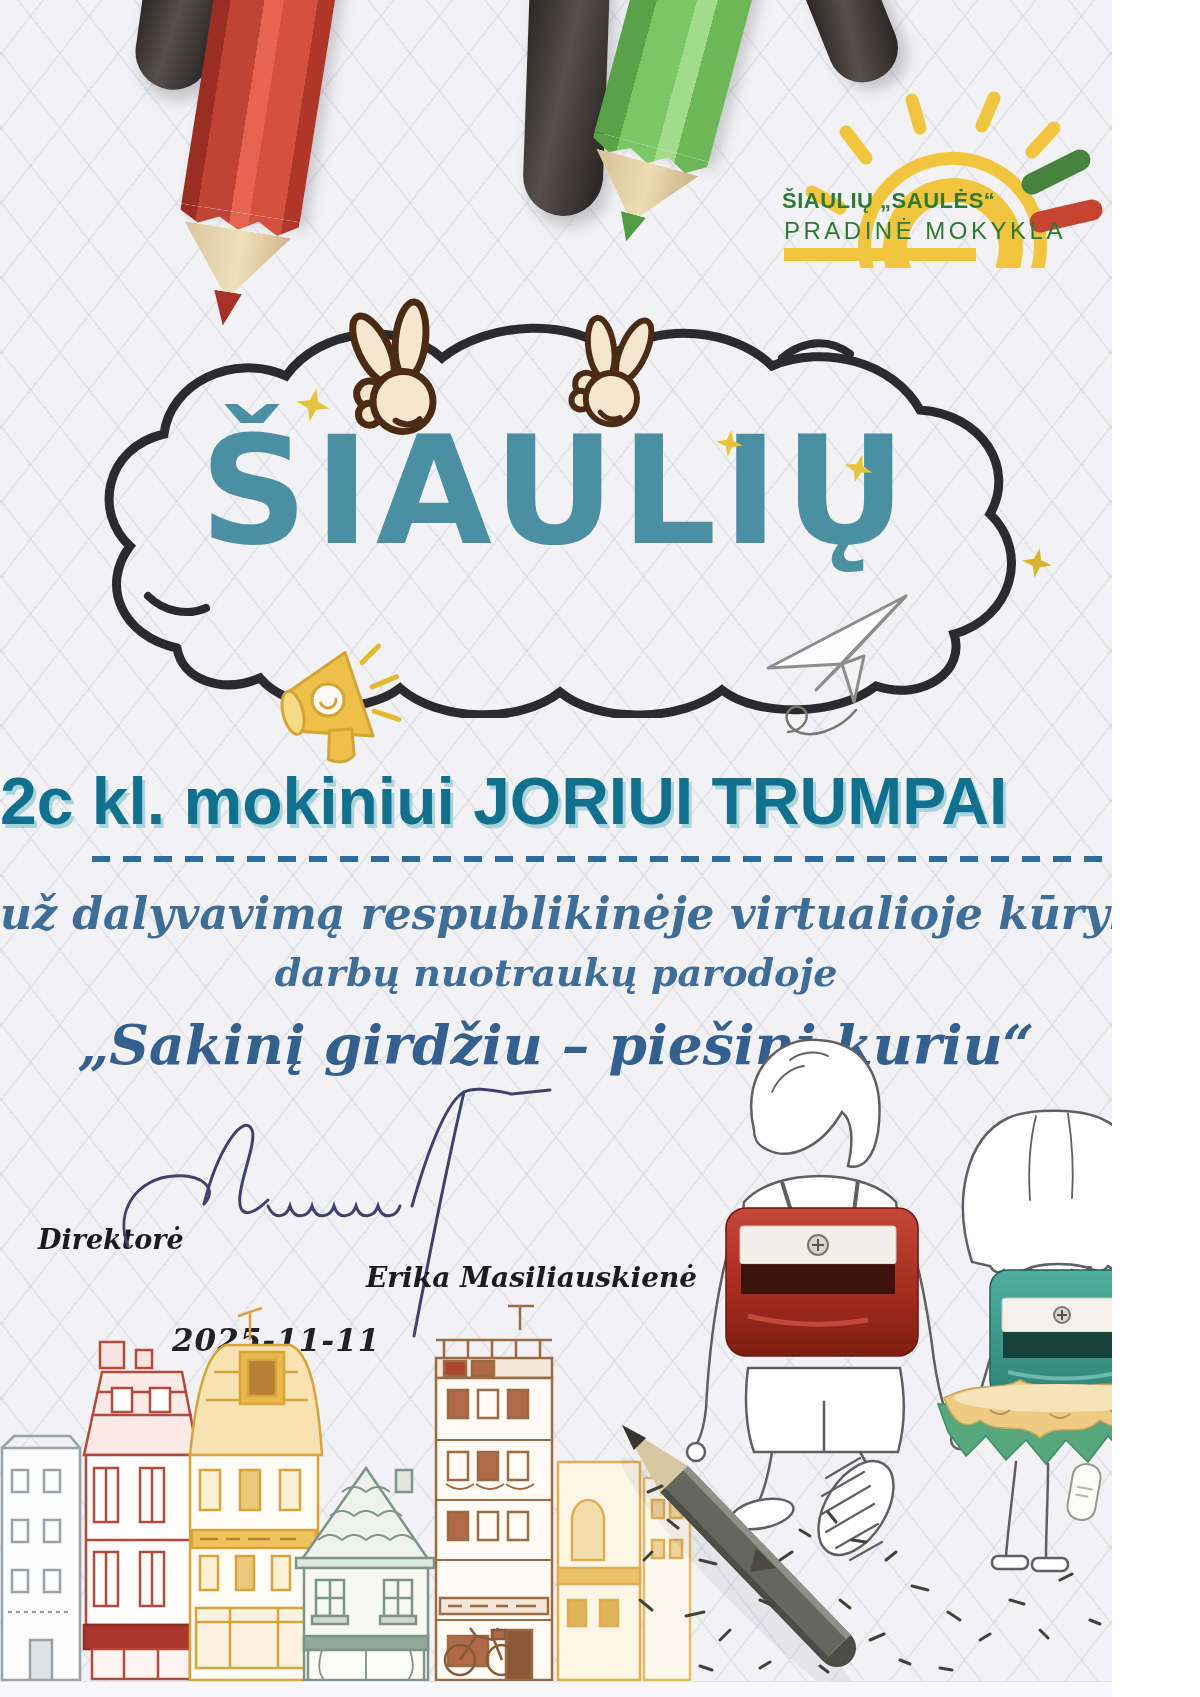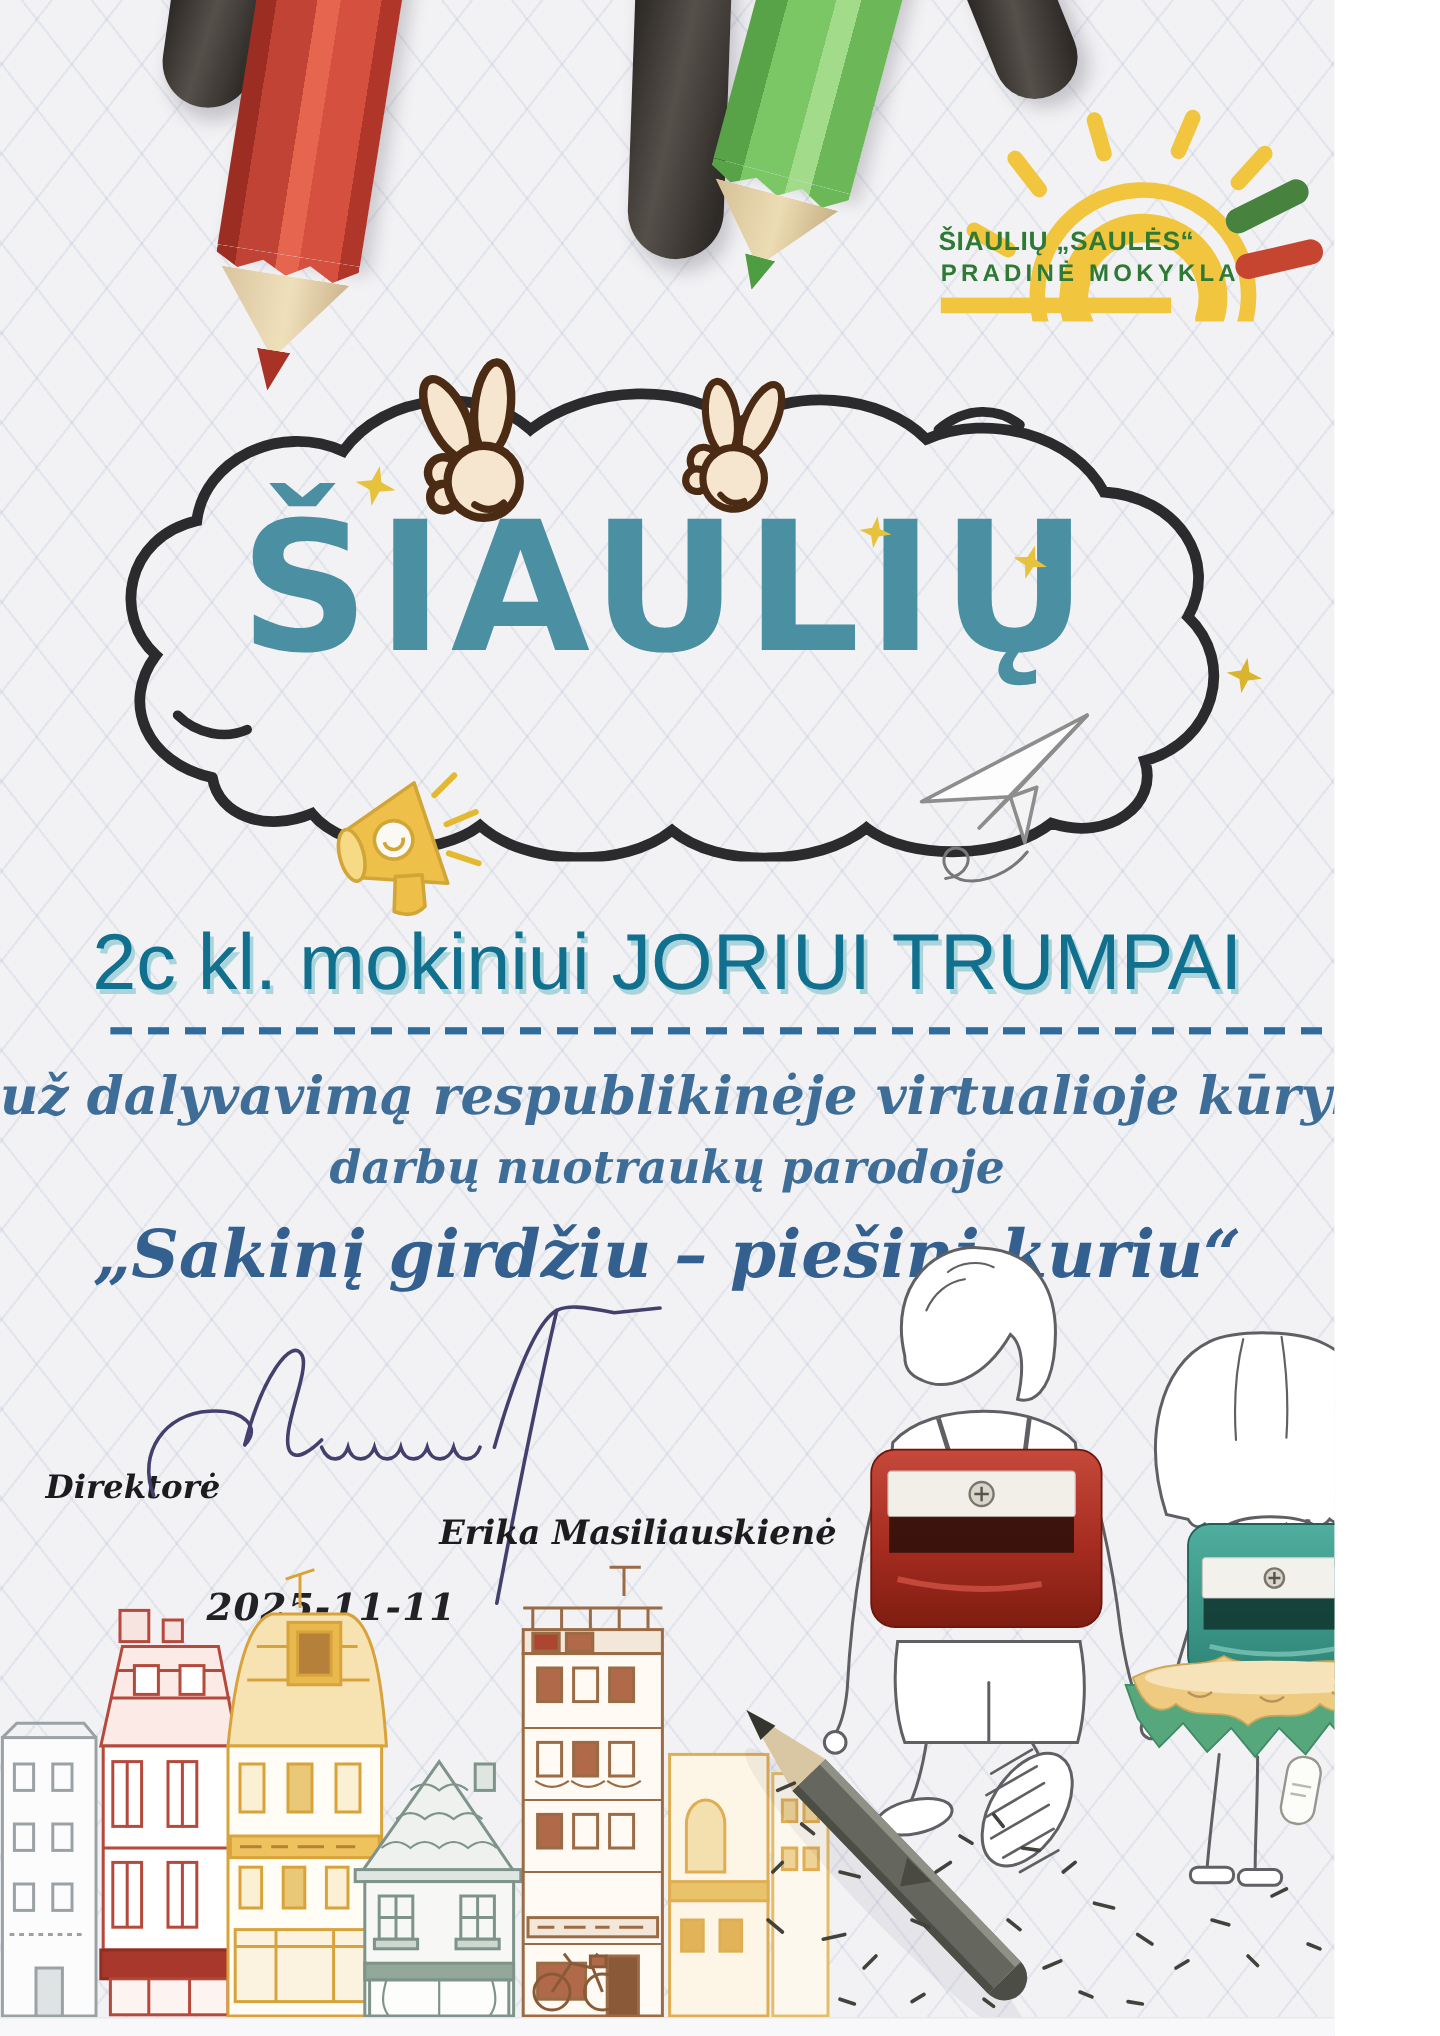--- a/index.html
+++ b/index.html
@@ -14,31 +14,31 @@
   .stick{position:absolute;background:linear-gradient(100deg,#262321,#56504a 45%,#2e2a27 90%);
     box-shadow:6px 10px 14px rgba(60,60,70,0.25);}
   .pencil{position:absolute;transform-origin:50% 0;}
   .pencil .pbody{position:absolute;top:0;left:0;right:0;}
   .pencil .pbody::after{content:'';position:absolute;bottom:-17px;left:0;right:0;height:17px;background:inherit;
     clip-path:polygon(0 0,100% 0,100% 30%,83% 100%,66% 35%,50% 100%,33% 40%,16% 95%,0 35%);}
   .pencil .wood{position:absolute;left:6px;right:6px;clip-path:polygon(0 0,100% 0,50% 100%);}
   .pencil .lead{position:absolute;clip-path:polygon(0 0,100% 0,50% 100%);}
   
   .logo-line1{position:absolute;left:12px;top:102px;font-weight:bold;font-size:22px;letter-spacing:.5px;color:#2e7a35;white-space:nowrap;}
-  .logo-line2{position:absolute;left:14px;top:131px;font-weight:bold;font-size:20px;letter-spacing:3.5px;color:#2e7a35;white-space:nowrap;}
+  .logo-line2{position:absolute;left:14px;top:131px;font-weight:normal;font-size:24px;letter-spacing:3.5px;color:#2e7a35;white-space:nowrap;}
   .logo-bar{position:absolute;left:14px;top:162px;width:192px;height:13px;background:#f2c53e;}
   
   .cert-title{position:absolute;top:416px;left:50%;transform:translateX(-50%);
     font-family:"DejaVu Sans",sans-serif;font-weight:bold;font-size:150px;line-height:1;
     letter-spacing:6px;color:#4b8fa2;white-space:nowrap;}
   .star{position:absolute;background:#e7c23c;
     clip-path:polygon(50% 0%,62% 38%,100% 50%,62% 62%,50% 100%,38% 62%,0% 50%,38% 38%);}
   
-  .recipient{position:absolute;top:763px;left:0;width:100%;text-align:center;
-    font-weight:normal;font-size:66px;color:#12708f;white-space:nowrap;
+  .recipient{position:absolute;top:763px;left:0;width:100%;
+    font-weight:bold;font-size:66px;color:#12708f;white-space:nowrap;
     text-shadow:3px 4px 0 rgba(156,207,215,0.85);}
   .dashrule{position:absolute;top:856px;left:92px;width:1016px;height:6px;
     background:repeating-linear-gradient(90deg,#2f6b9b 0 18px,transparent 18px 31px);}
   .script{position:absolute;left:0;width:100%;text-align:center;
     font-family:"DejaVu Serif",serif;font-style:italic;font-weight:bold;color:#3e6d98;white-space:nowrap;}
   .body1{top:888px;font-size:44px;}
   .body2{top:950px;font-size:38px;}
   .quote{top:1012px;font-size:55px;color:#33608f;}
   .sig-role{position:absolute;left:38px;top:1224px;font-family:"DejaVu Serif",serif;
     font-style:italic;font-weight:bold;font-size:27px;color:#1c1c1f;text-align:right;}

